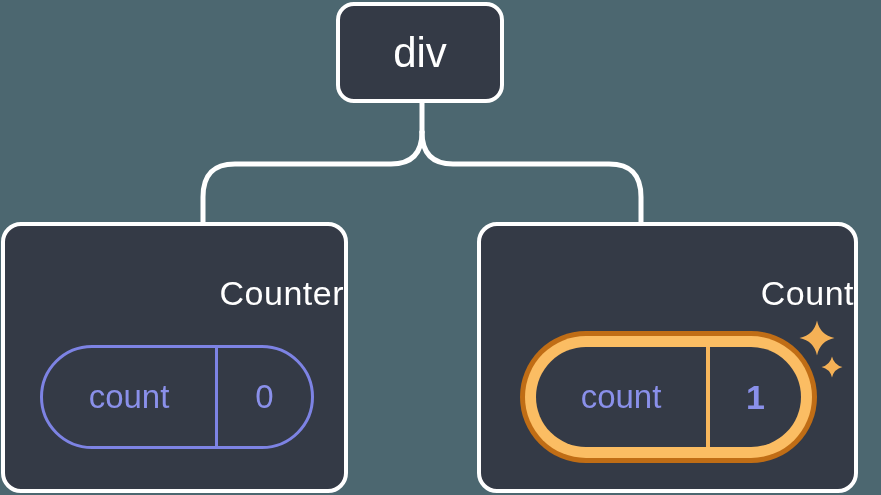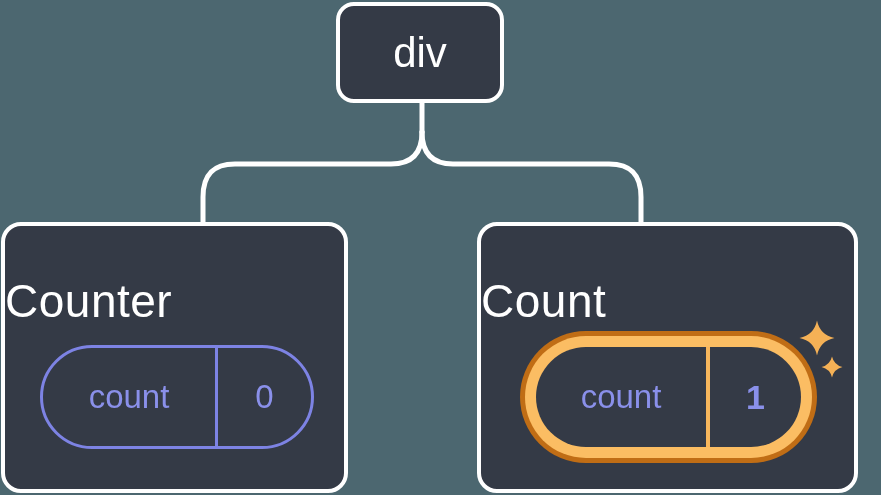--- a/index.html
+++ b/index.html
@@ -51,23 +51,23 @@
     border-radius: 20px;
     box-sizing: border-box;
   }
   .card.left  { left: 1px;   width: 347px; }
   .card.right { left: 477px; width: 381px; }
   .card-title {
     position: absolute;
     top: 48px;
     left: 0;
     width: 100%;
-    text-align: left;
+    text-align: right;
     color: #FFFFFF;
-    font-size: 46px;
+    font-size: 34px;
     font-weight: 500;
     letter-spacing: 0.5px;
   }
   
   .state-pill {
     position: absolute;
     left: 35px;
     top: 119px;
     width: 274px;
     height: 104px;

